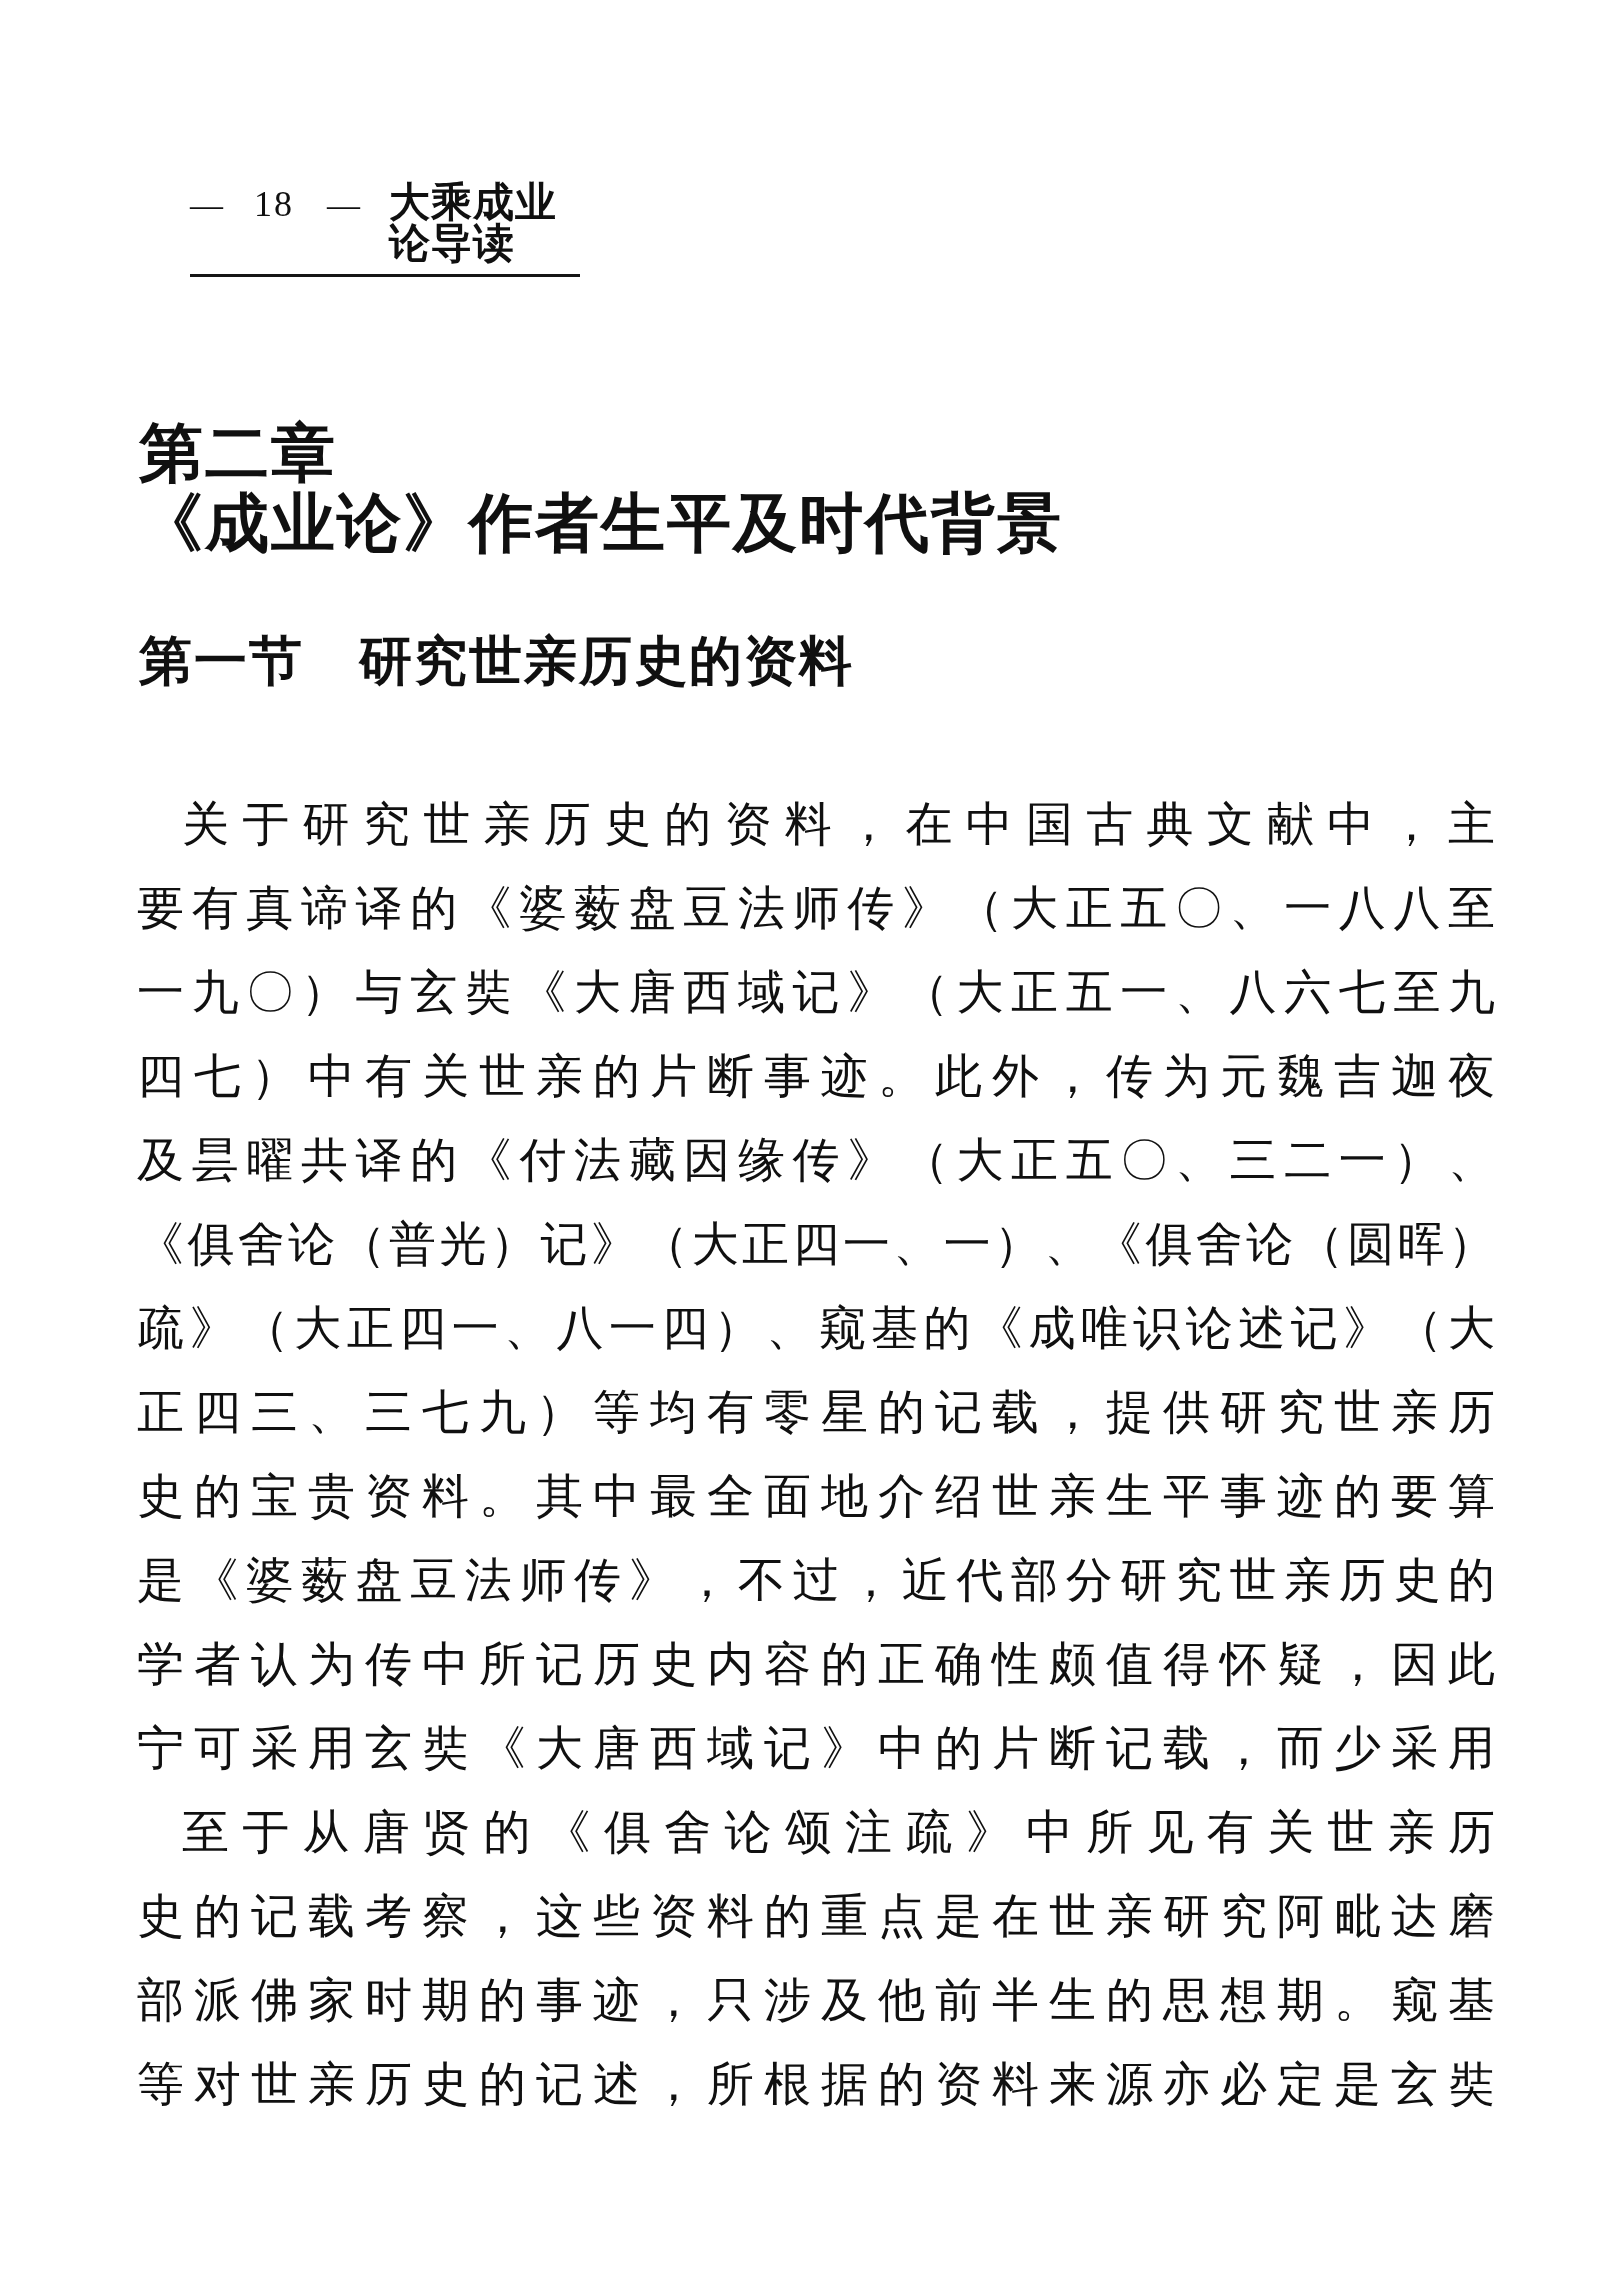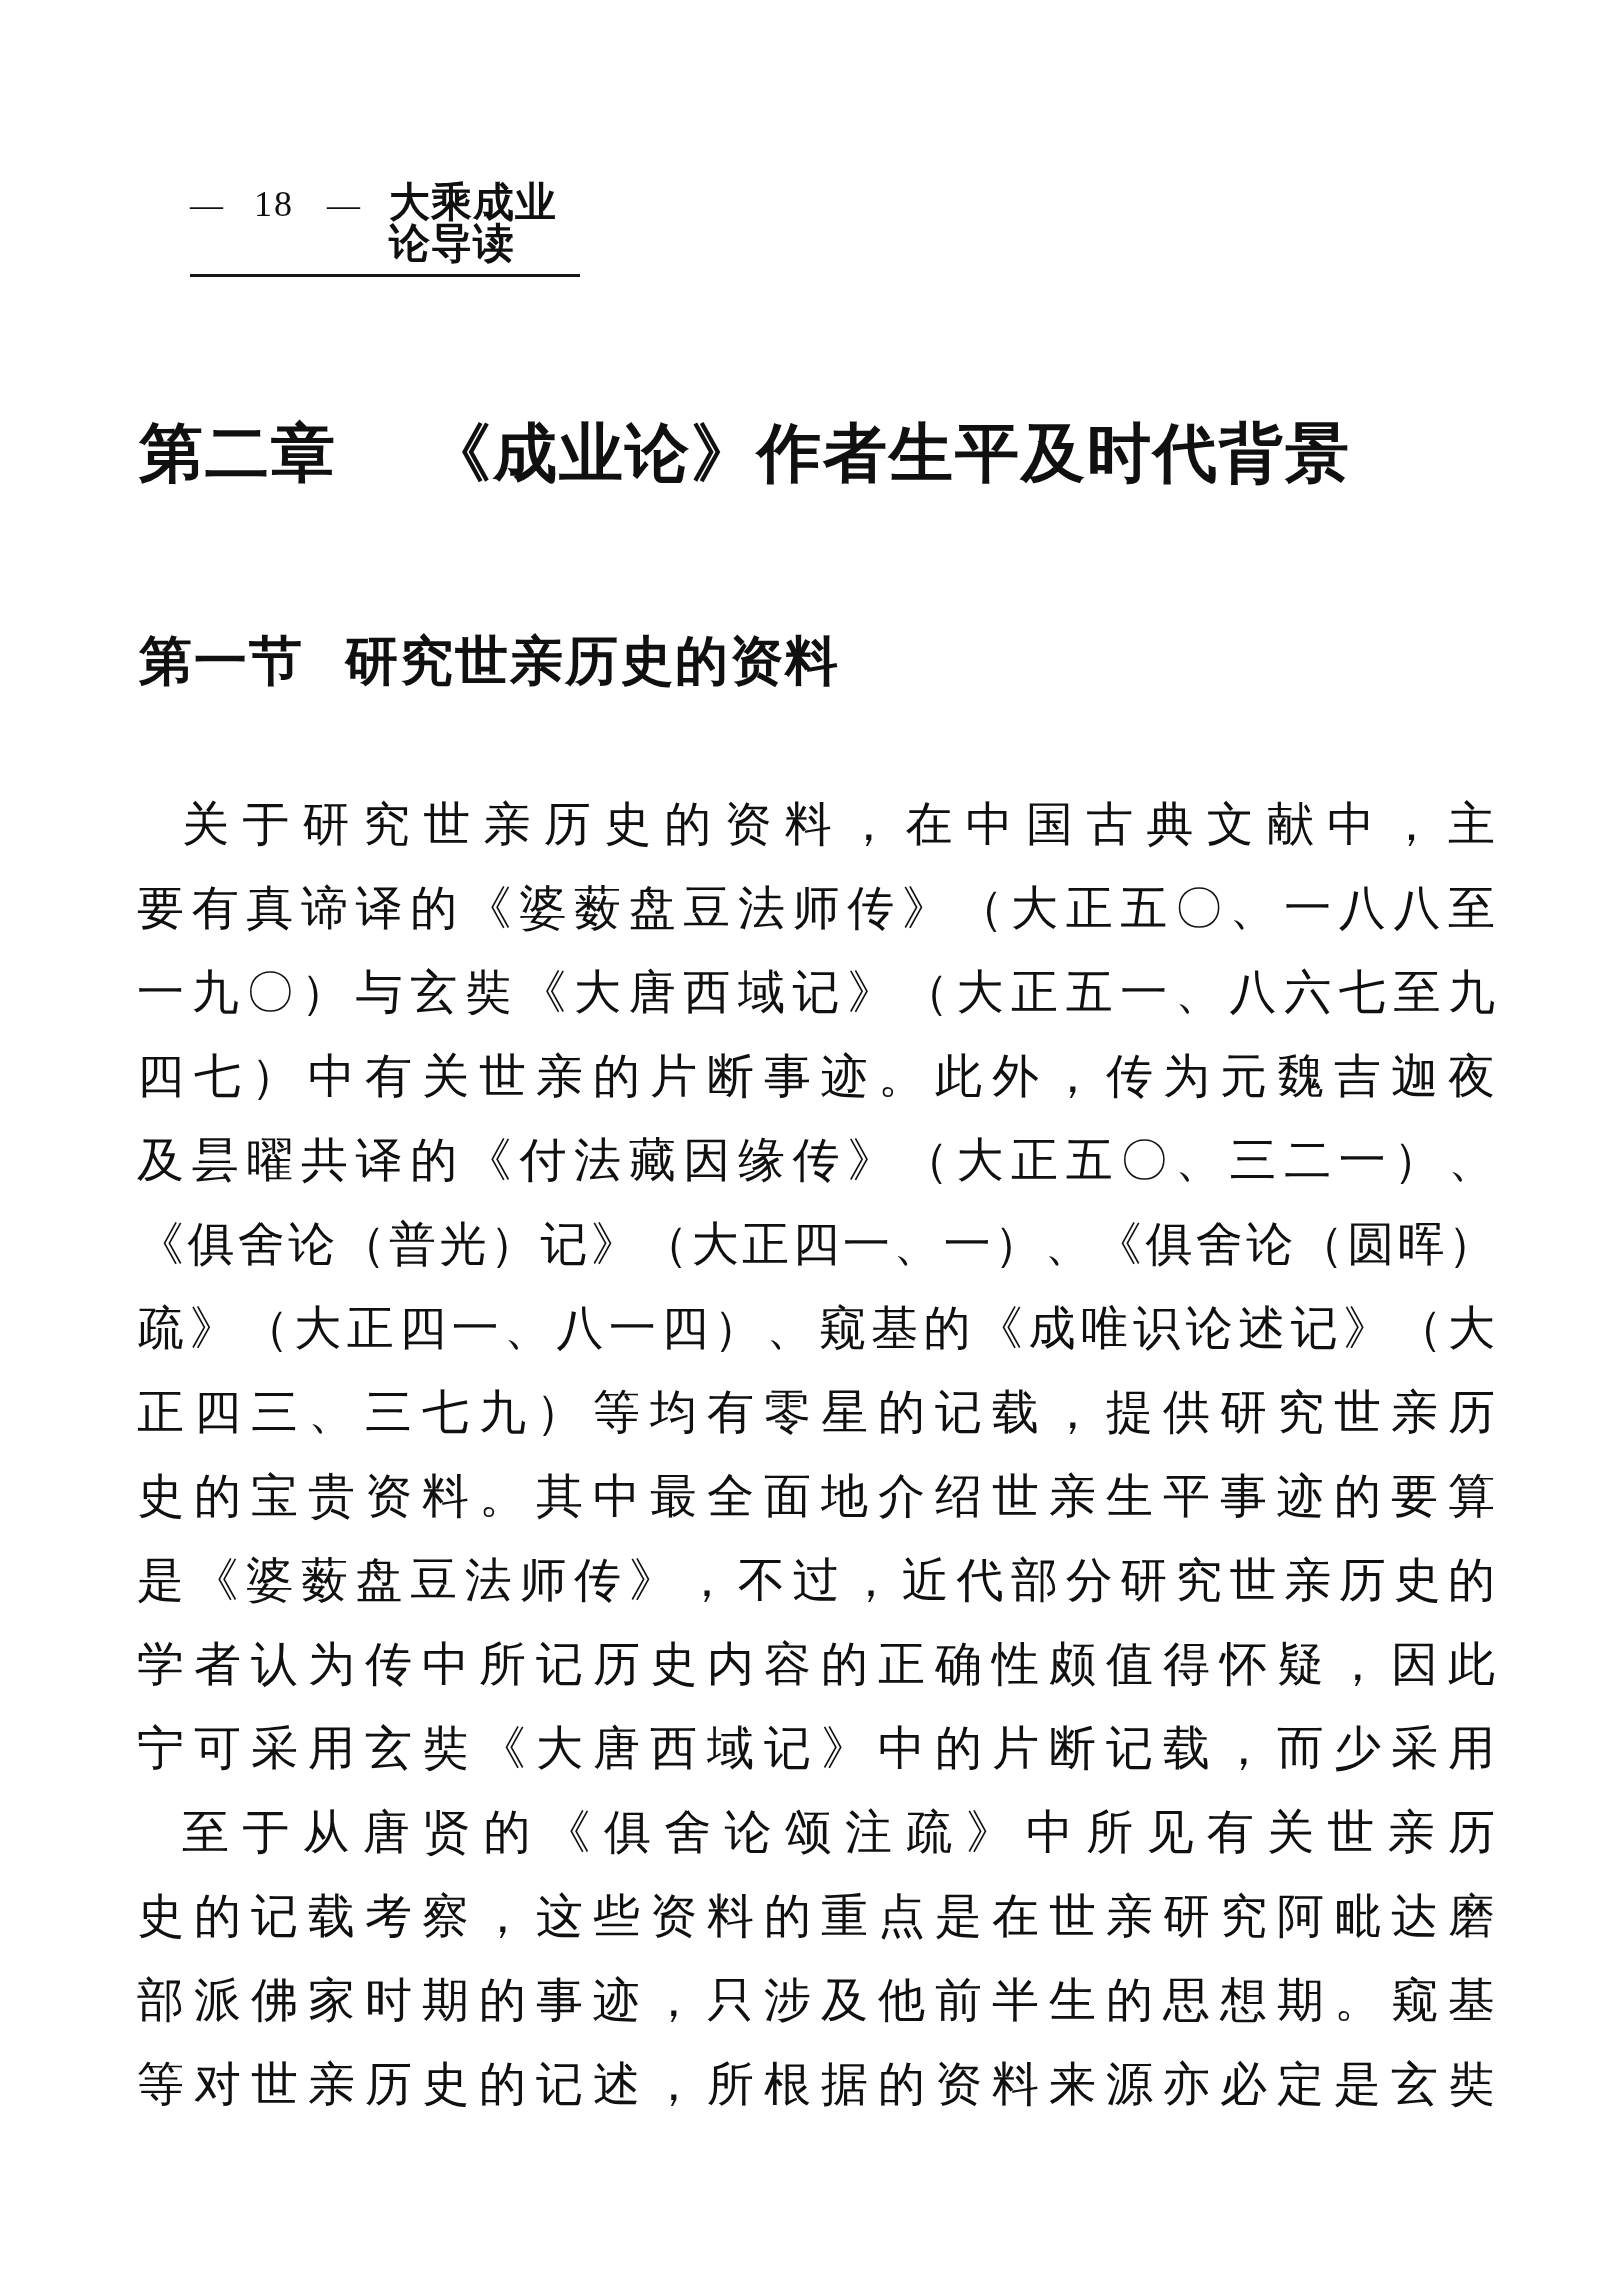--- a/index.html
+++ b/index.html
@@ -52,37 +52,38 @@
     left: 139px;
     top: 419px;
     width: 1346px;
     display: flex;
     align-items: baseline;
     font-weight: bold;
     font-size: 64px;
     line-height: 1.1;
     letter-spacing: 2px;
     white-space: nowrap;
+    flex-direction: column;
   }
   .chapter-heading .chapter-label { margin-right: 90px; }
 
   
   .section-heading {
     position: absolute;
     left: 139px;
     top: 632px;
     display: flex;
     align-items: baseline;
     font-weight: bold;
     font-size: 53px;
     line-height: 1.1;
     letter-spacing: 2px;
     white-space: nowrap;
   }
-  .section-heading .section-label { margin-right: 41px; text-align: center; }
+  .section-heading .section-label { margin-right: 55px; text-align: center; }
 
   
   .body-text {
     position: absolute;
     left: 137px;
     top: 782px;
     width: 1358px;
     font-size: 47px;
   }
   .body-line {

